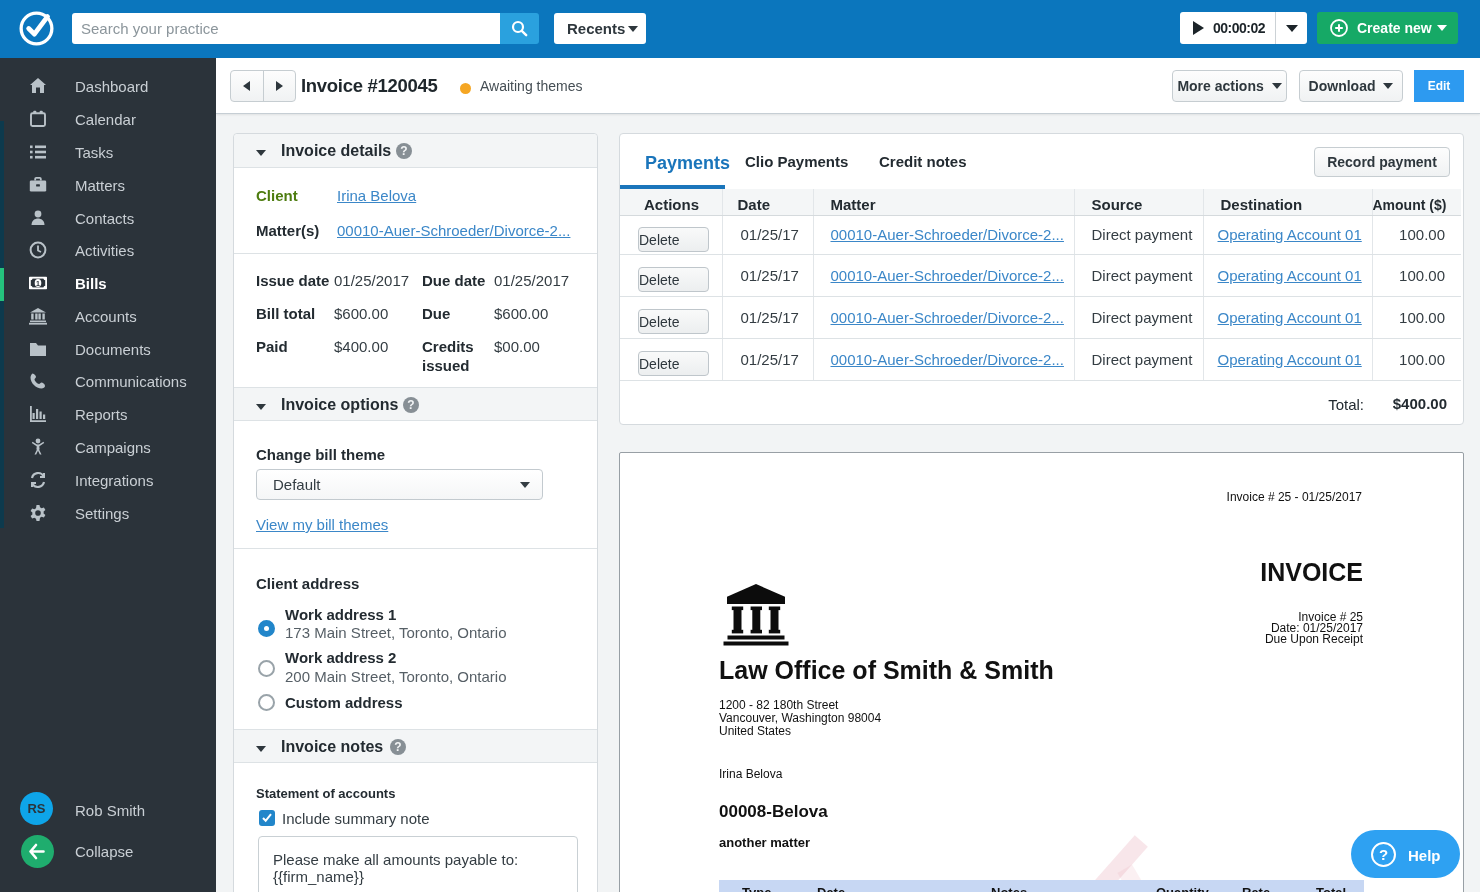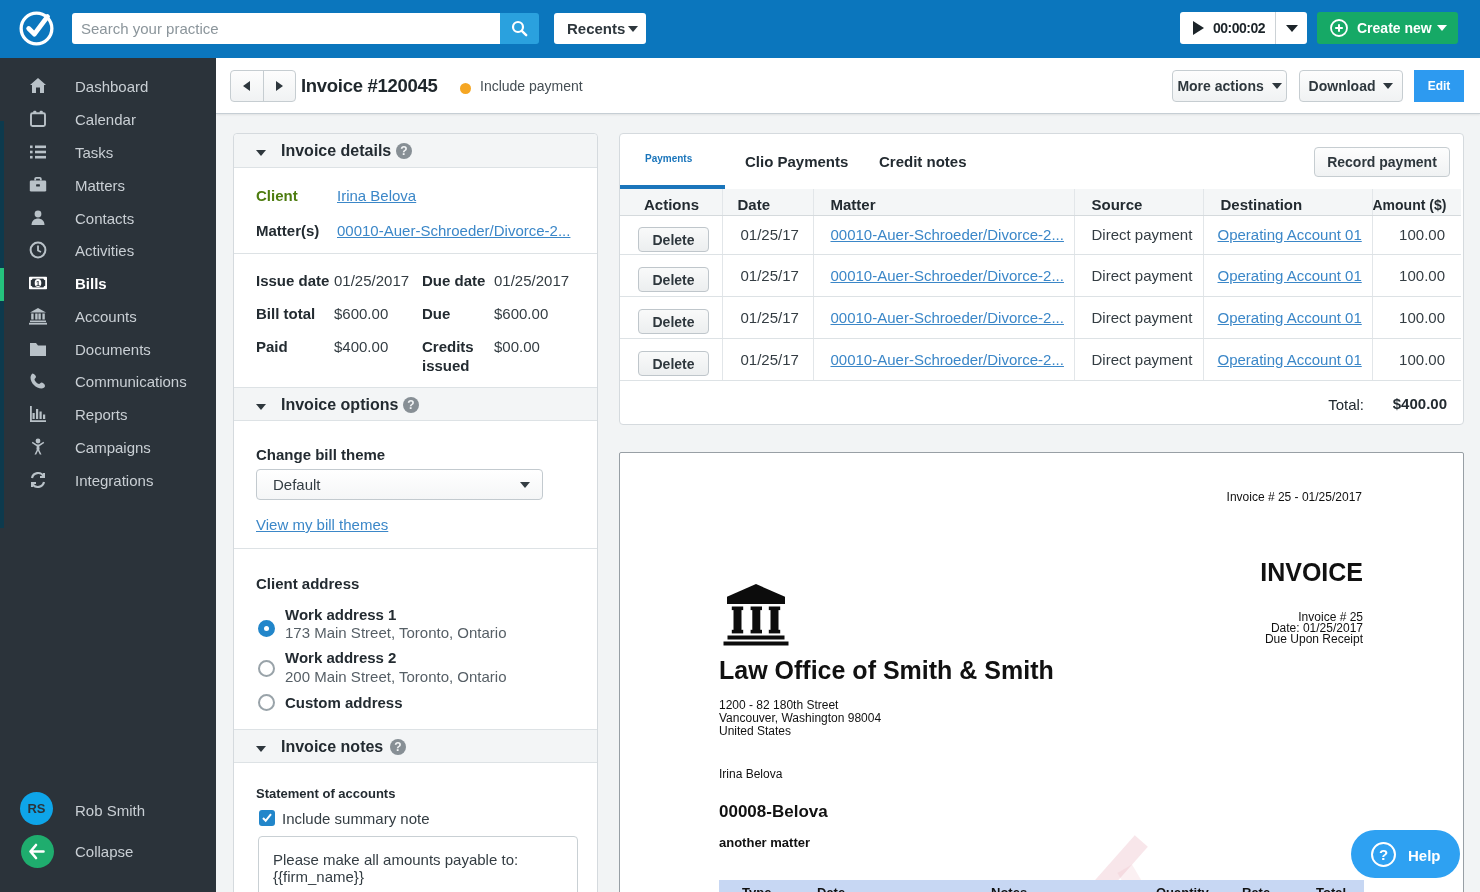--- a/index.html
+++ b/index.html
@@ -32,21 +32,21 @@
 .tri { display:inline-block; width:0; height:0; border-left:5px solid transparent; border-right:5px solid transparent; border-top:6px solid #2e373d; }
 .radio { position:absolute; width:17px; height:17px; border-radius:50%; border:2px solid #99a3a9; background:#fff; }
 .radio.sel { border-color:#2286ca; background:#2286ca; }
 .radio.sel::after { content:""; position:absolute; left:4px; top:4px; width:5px; height:5px; border-radius:50%; background:#fff; }
 .ptable { border-collapse:collapse; font-size:15px; color:#343d43; white-space:nowrap; }
 .ptable td { border-right:1px solid #e2e6e9; }
 .ptable td:last-child { border-right:none; }
 .phead td { background:#f4f6f7; border-bottom:1px solid #d5dadd; height:26px; font-weight:bold; color:#232b31; vertical-align:bottom; padding-bottom:2px; }
 .prow td { height:42px; border-bottom:1px solid #dde2e5; overflow:hidden; }
 .prow.first td { height:39px; }
-.delbtn { display:inline-block; margin-left:18px; width:71px; height:25px; border:1px solid #bfc6cb; border-radius:4px; background:linear-gradient(#f9fafa,#eceeef); font-size:14px; font-weight:bold; color:#2e373d; text-align:center; line-height:24px;margin-top:9px; }
+.delbtn { display:inline-block; margin-left:18px; width:71px; height:25px; border:1px solid #bfc6cb; border-radius:4px; background:linear-gradient(#f9fafa,#eceeef); font-size:14px; font-weight:normal; color:#2e373d; text-align:left; line-height:24px;margin-top:9px; }
 </style>
 </head>
 <body>
 <div class="topbar">
   <svg class="logo" viewBox="0 0 36 36">
     <circle cx="18" cy="18" r="15.8" fill="none" stroke="#fff" stroke-width="3.4"></circle>
     <path d="M10 18 L15.8 23.8 L29.3 5.8" fill="none" stroke="#fff" stroke-width="5" stroke-linecap="round" stroke-linejoin="round"></path>
   </svg>
   <div class="searchwrap">
     <div class="searchinput">Search your practice</div>
@@ -189,39 +189,45 @@
     </div>
   <div class="navitem" style="top:405px">
       <svg class="ico" viewBox="0 0 18 18">
         <path d="M3 7 a6.3 6.3 0 0 1 11.5 -2" fill="none" stroke="#b9c2c8" stroke-width="2.2"></path>
         <path d="M15 2 v4 h-4" fill="none" stroke="#b9c2c8" stroke-width="2"></path>
         <path d="M15 11 a6.3 6.3 0 0 1 -11.5 2" fill="none" stroke="#b9c2c8" stroke-width="2.2"></path>
         <path d="M3 16 v-4 h4" fill="none" stroke="#b9c2c8" stroke-width="2"></path>
       </svg>
       <span class="lbl">Integrations</span>
     </div>
+  <div class="navitem" style="top:438px">
+      <svg class="ico" viewBox="0 0 18 18" fill="#b9c2c8">
+        <path d="M7.5 1 h3 l.5 2.3 a6 6 0 0 1 1.6 .9 l2.3 -.8 1.5 2.6 -1.8 1.6 a6 6 0 0 1 0 1.8 l1.8 1.6 -1.5 2.6 -2.3 -.8 a6 6 0 0 1 -1.6 .9 L10.5 17 h-3 L7 14.7 a6 6 0 0 1 -1.6 -.9 l-2.3 .8 -1.5 -2.6 1.8 -1.6 a6 6 0 0 1 0 -1.8 L1.6 7 3.1 4.4 l2.3 .8 A6 6 0 0 1 7 4.3 Z M9 6.2 a2.8 2.8 0 1 0 0 5.6 a2.8 2.8 0 0 0 0 -5.6 Z"></path>
+      </svg>
+      <span class="lbl">Settings</span>
+    </div>
   <div style="position:absolute;left:20px;top:734px;width:33px;height:33px;border-radius:50%;background:#0ea5e9;color:#2b333a;font-size:13px;font-weight:bold;text-align:center;line-height:33px;">RS</div>
   <div style="position:absolute;left:75px;top:744px;color:#c9cfd4;font-size:15px;">Rob Smith</div>
   <div style="position:absolute;left:21px;top:777px;width:33px;height:33px;border-radius:50%;background:#1fad6e;">
       <svg style="position:absolute;left:7px;top:8px" width="18" height="17" viewBox="0 0 18 17">
         <path d="M8 2 L2.5 8.5 L8 15 M2.5 8.5 L15.5 8.5" fill="none" stroke="#fff" stroke-width="2.6" stroke-linecap="round" stroke-linejoin="round"></path>
       </svg>
     </div>
   <div style="position:absolute;left:75px;top:785px;color:#c9cfd4;font-size:15px;">Collapse</div>
 </div>
 <div class="main">
   <div class="pagehead">
     <div style="position:absolute;left:14px;top:12px;width:66px;height:32px;border:1px solid #c6cdd1;border-radius:4px;background:linear-gradient(#fdfdfd,#f0f2f3);">
       <span style="position:absolute;left:12px;top:10px;width:0;height:0;border-top:5.5px solid transparent;border-bottom:5.5px solid transparent;border-right:7px solid #2e373d"></span>
       <span style="position:absolute;left:32px;top:0;width:1px;height:30px;background:#c6cdd1"></span>
       <span style="position:absolute;right:12px;top:10px;width:0;height:0;border-top:5.5px solid transparent;border-bottom:5.5px solid transparent;border-left:7px solid #2e373d"></span>
     </div>
     <div style="position:absolute;left:85px;top:17px;font-size:18.5px;letter-spacing:-0.3px;font-weight:bold;color:#1f272c;">Invoice #120045</div>
     <div style="position:absolute;left:244px;top:25px;width:11px;height:11px;border-radius:50%;background:#f5a623;"></div>
-    <div style="position:absolute;left:264px;top:20px;font-size:14px;color:#454e54;">Include payment</div>
+    <div style="position:absolute;left:264px;top:20px;font-size:14px;color:#454e54;">Awaiting themes</div>
     <div class="hbtn" style="position:absolute;left:956px;top:12px;width:115px;">More actions <span class="caret"></span></div>
     <div class="hbtn" style="position:absolute;left:1083px;top:12px;width:104px;">Download <span class="caret"></span></div>
     <div style="position:absolute;left:1198px;top:12px;width:50px;height:32px;background:#2d9af0;border-radius:0;color:#fff;font-size:12px;font-weight:bold;text-align:center;line-height:32px;">Edit</div>
   </div>
   <div class="content">
     <div class="panel" id="leftpanel" style="left:17px;top:19px;width:365px;height:772px;overflow:hidden;">
       <div class="sechead">
           <span class="tri" style="position:absolute;left:22px;top:16px"></span>
           <span style="position:absolute;left:47px">Invoice details</span>
           <span class="qmark" style="position:absolute;left:162px;top:9px">?</span>
@@ -262,21 +268,21 @@
       <div style="position:absolute;left:22px;top:652px;font-size:13px;font-weight:bold;color:#232b31;">Statement of accounts</div>
       <div style="position:absolute;left:25px;top:676px;width:16px;height:16px;background:#2286ca;border-radius:3px;">
           <svg style="position:absolute;left:2px;top:3px" width="12" height="10" viewBox="0 0 12 10">
             <path d="M2 5 L4.7 7.8 L10 1.2" fill="none" stroke="#fff" stroke-width="2"></path>
           </svg>
         </div>
       <div style="position:absolute;left:48px;top:676px;font-size:15px;color:#343d43;">Include summary note</div>
       <div style="position:absolute;left:24px;top:702px;width:320px;height:100px;border:1px solid #c9d0d4;border-radius:4px;background:#fff;font-size:15px;color:#343d43;padding:14px 0 0 14px;line-height:17px;">Please make all amounts payable to:<br>{{firm_name}}</div>
     </div>
     <div class="panel" id="paypanel" style="left:403px;top:19px;width:845px;height:292px;">
-      <div style="position:absolute;left:25px;top:19px;font-size:10px;font-weight:bold;color:#1a75bb;">Payments</div>
+      <div style="position:absolute;left:25px;top:19px;font-size:18px;font-weight:bold;color:#1a75bb;">Payments</div>
       <div style="position:absolute;left:0;top:51px;width:105px;height:4px;background:#1a75bb;"></div>
       <div style="position:absolute;left:125px;top:19px;font-size:15px;font-weight:bold;color:#232b31;">Clio Payments</div>
       <div style="position:absolute;left:259px;top:19px;font-size:15px;font-weight:bold;color:#232b31;">Credit notes</div>
       <div style="position:absolute;left:694px;top:13px;width:136px;height:30px;border:1px solid #c6cdd1;border-radius:4px;background:linear-gradient(#fdfdfd,#f0f2f3);font-size:14px;font-weight:bold;color:#2e373d;text-align:center;line-height:28px;">Record payment</div>
       <table class="ptable" style="position:absolute;left:0;top:55px;width:841px;table-layout:fixed;">
         <tbody>
             <tr class="phead">
               <td style="width:102px;padding-left:24px;">Actions</td>
               <td style="width:91px;padding-left:15px;">Date</td>
               <td style="width:261px;padding-left:17px;">Matter</td>

